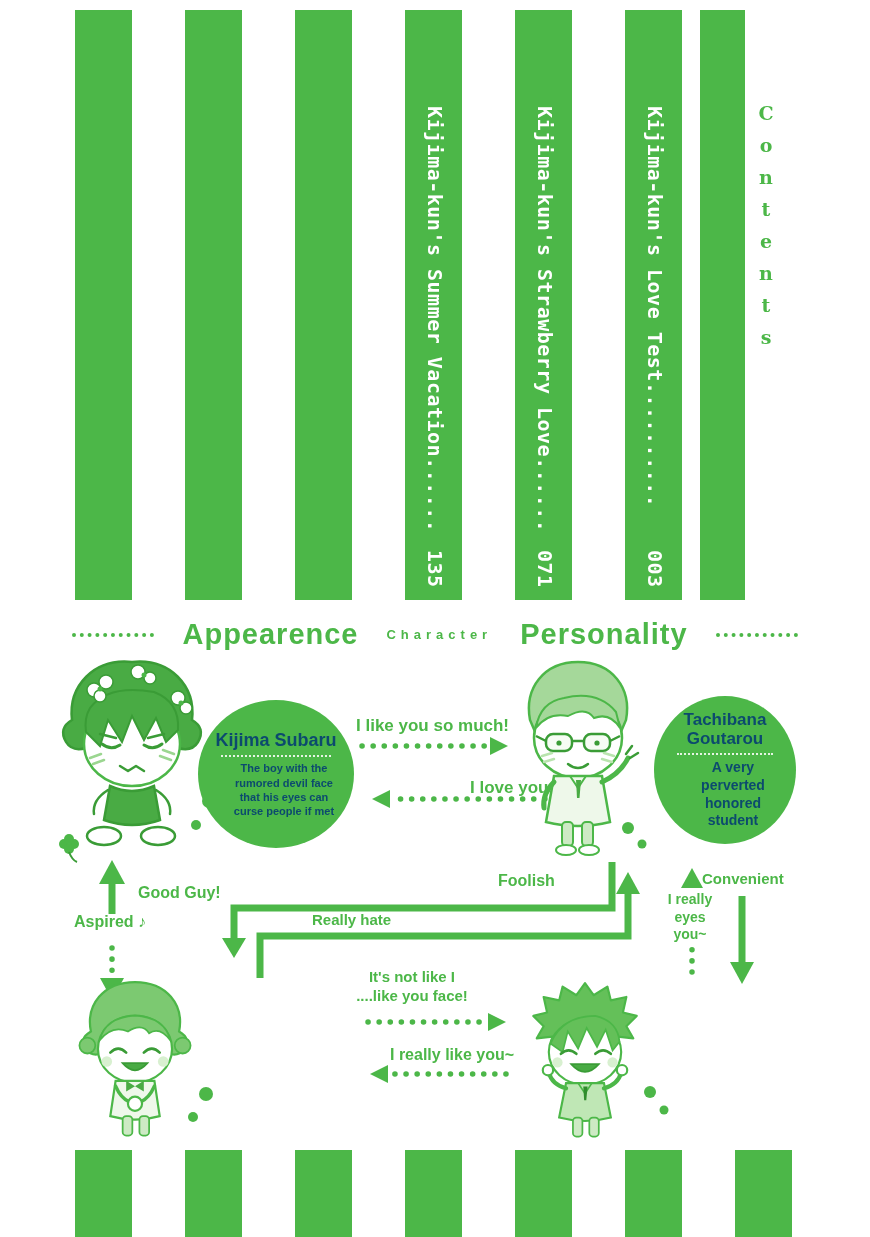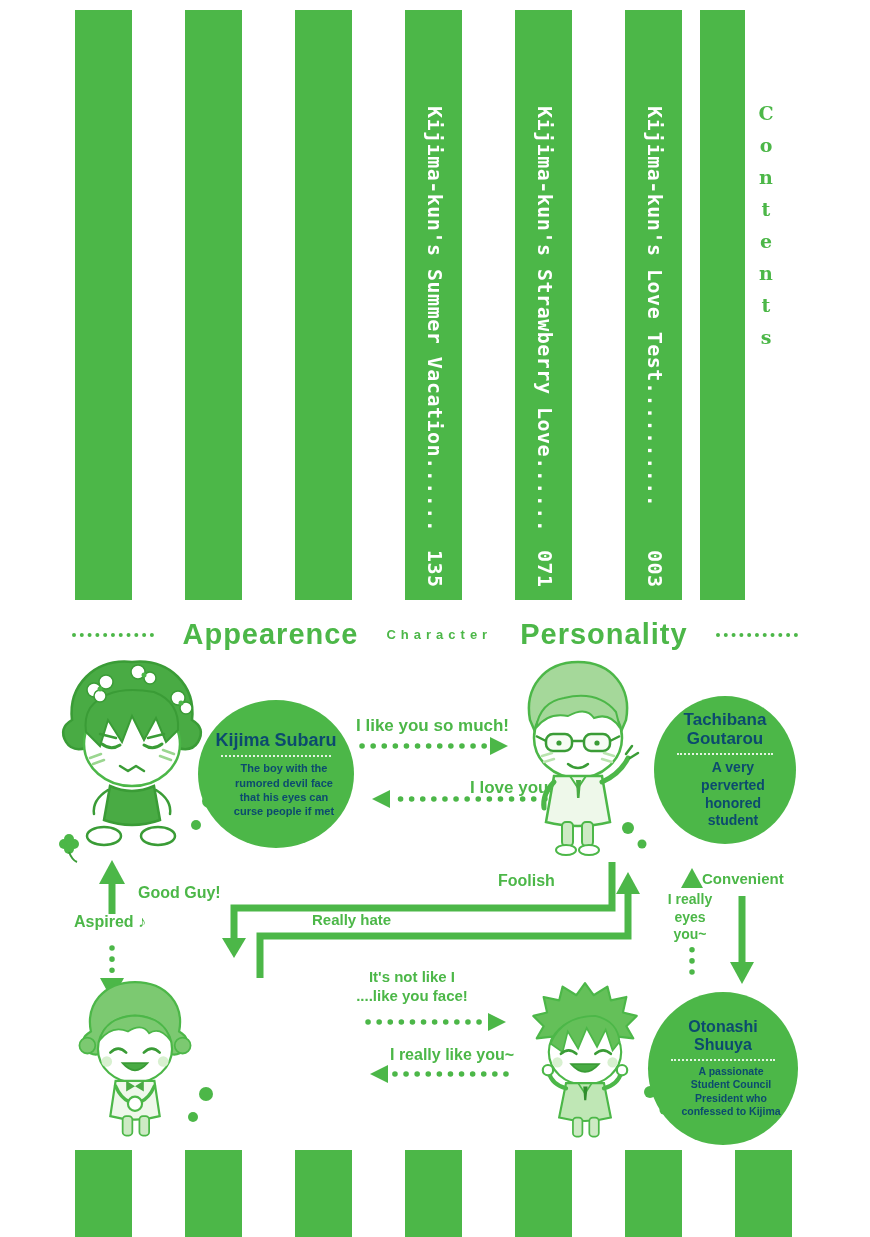--- a/index.html
+++ b/index.html
@@ -241,25 +241,20 @@
     <div class="bub-desc">The boy with the rumored devil face that his eyes can curse people if met</div>
   </div>
 
   <div class="bubble" style="left:654px;top:696px;width:142px;height:148px">
     <div class="bub-name">Tachibana Goutarou</div>
     <div class="bub-div"></div>
     <div class="bub-desc" style="font-size:14px">A very perverted honored student</div>
   </div>
 
 
-  <div class="bubble" style="left:648px;top:992px;width:150px;height:153px">
-    <div class="bub-name" style="font-size:16px">Otonashi Shuuya</div>
-    <div class="bub-div"></div>
-    <div class="bub-desc" style="font-size:10.5px">A passionate Student Council President who confessed to Kijima</div>
-  </div>
 
   <div class="rel" style="left:356px;top:716px;font-size:17px">I like you so much!</div>
   <div class="rel" style="left:470px;top:778px;font-size:17px">I love you</div>
   <div class="rel" style="left:138px;top:884px">Good Guy!</div>
   <div class="rel" style="left:74px;top:913px">Aspired ♪</div>
   <div class="rel" style="left:498px;top:872px">Foolish</div>
   <div class="rel" style="left:312px;top:911px;font-size:15px">Really hate</div>
   <div class="rel" style="left:702px;top:870px;font-size:15px">Convenient</div>
 
   <div class="rel center bg" style="left:654px;top:890px;width:72px;font-size:14px">

